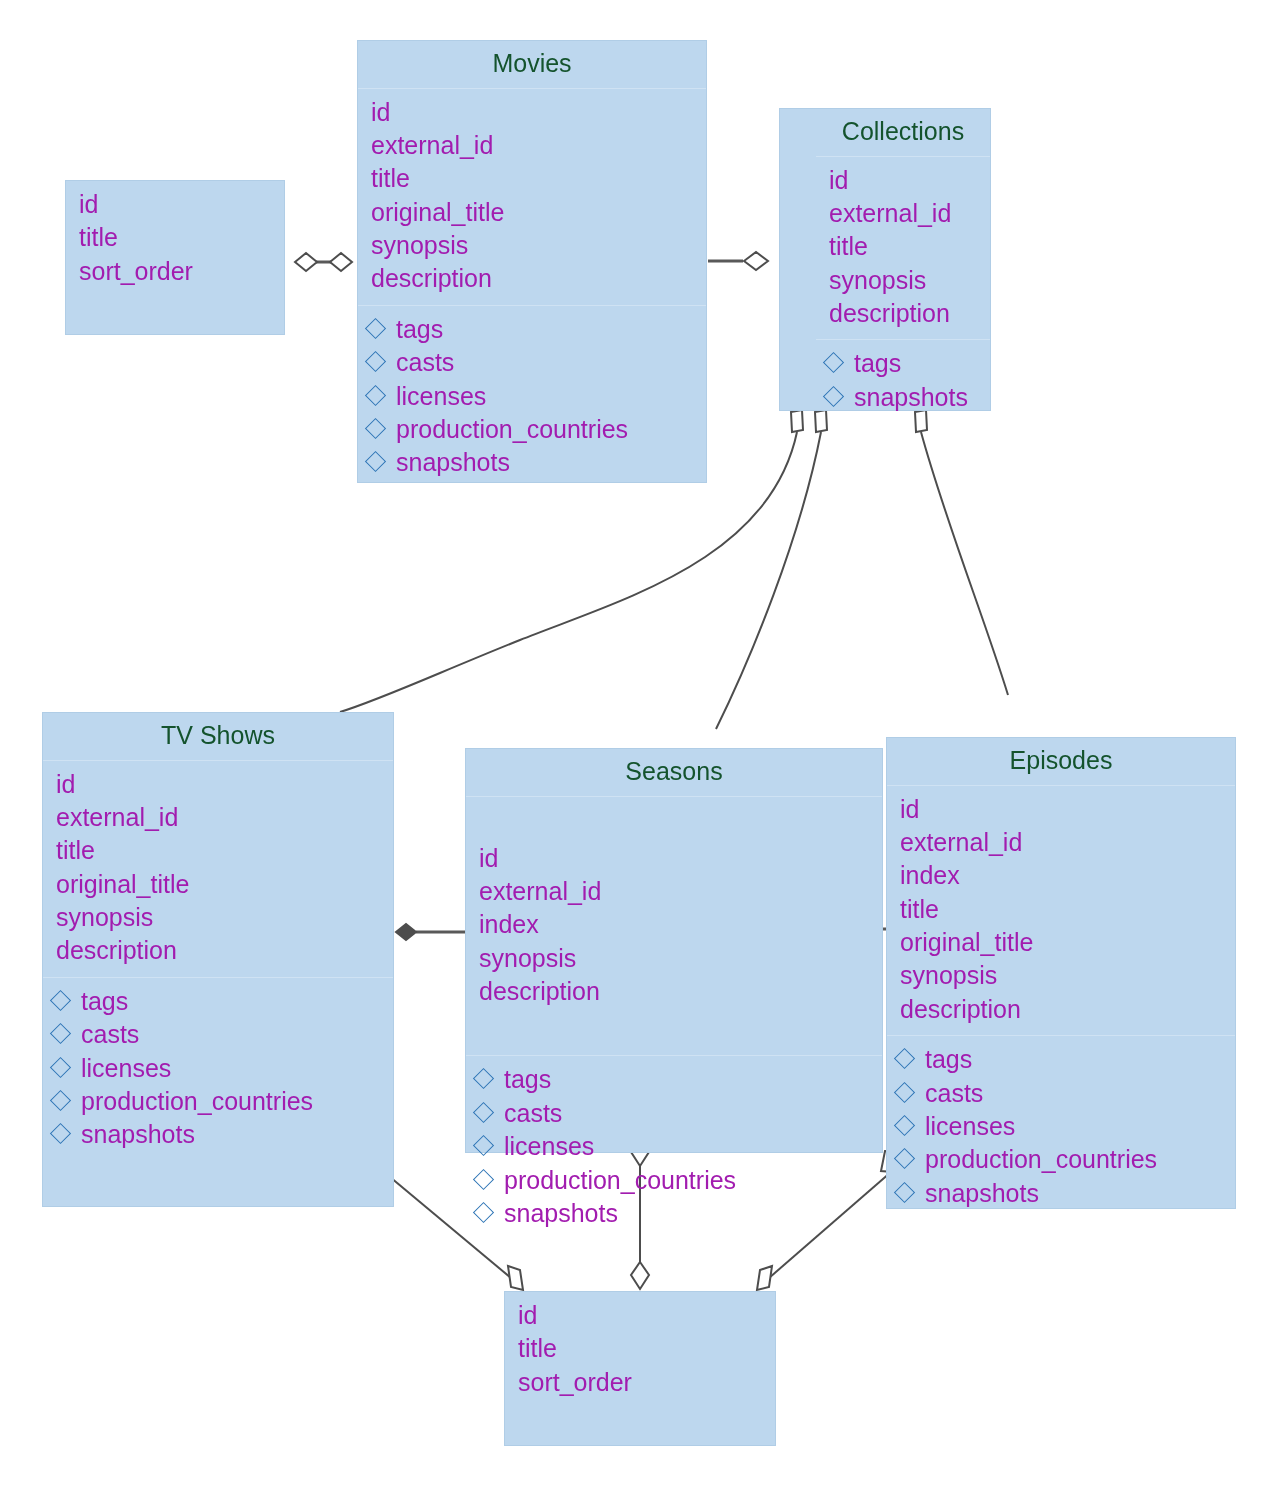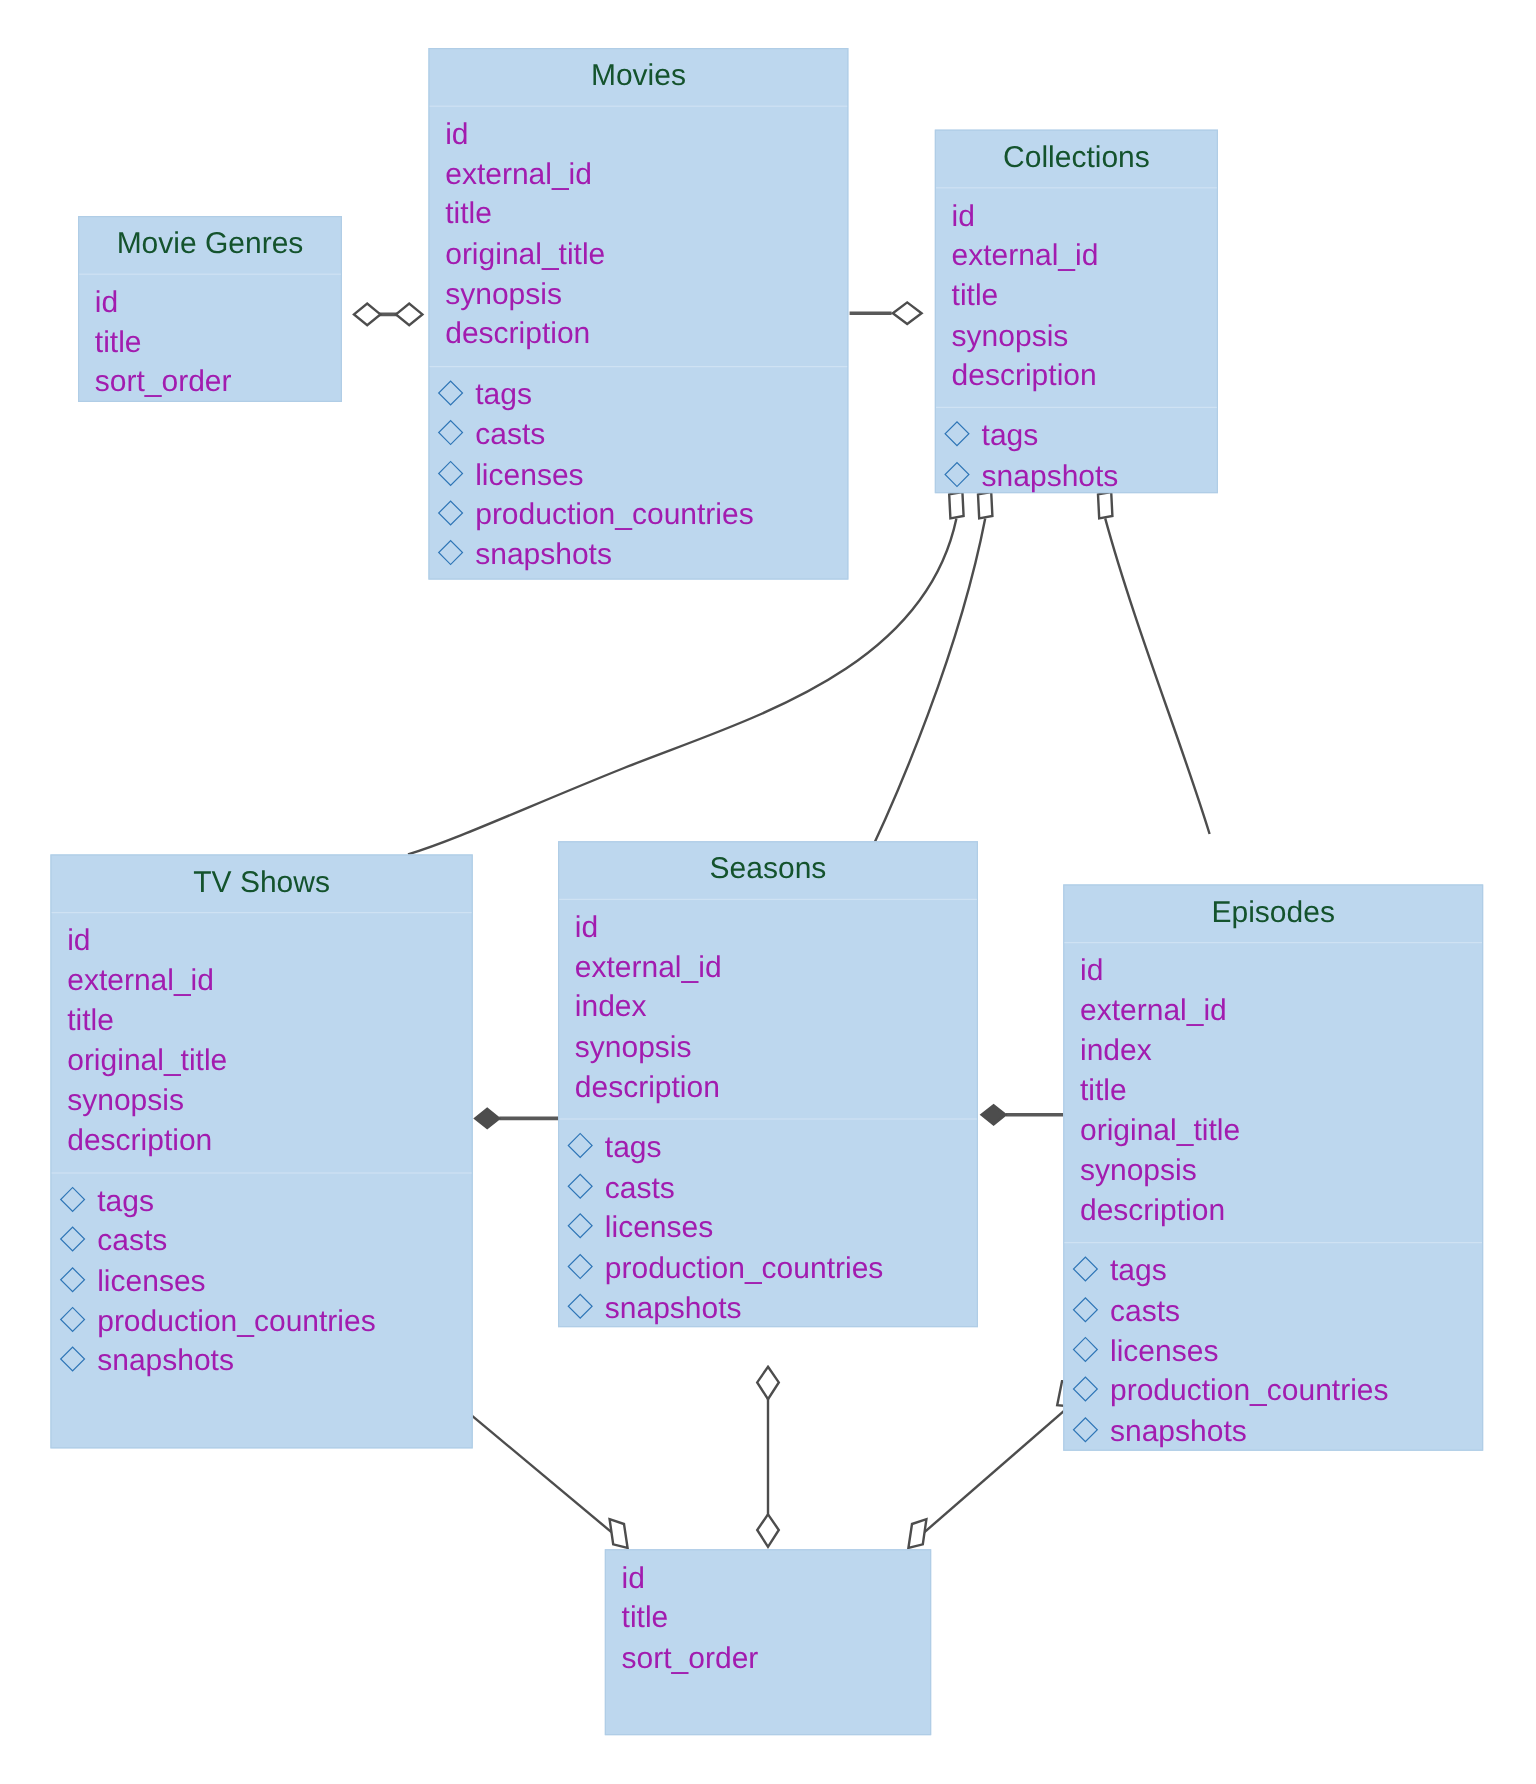--- a/index.html
+++ b/index.html
@@ -149,21 +149,20 @@
 
     <g>
       <line class="conn-line" x1="891" y1="1172" x2="769" y2="1278"></line>
       <polygon class="diamond-open" points="885,1151 897,1152 893,1172 881,1171"></polygon>
       <polygon class="diamond-open" points="760,1270 772,1266 769,1287 757,1290"></polygon>
     </g>
   </svg>
 
   <div id="entity-layer">
       <div class="entity" style="left: 65px; top: 180px; width: 220px; height: 155px;">
-        <div class="entity-title">Movie Genres</div>
         <div class="entity-section attrs-primary">
           <div class="attr-row">
             <span>id</span>
           </div>
           <div class="attr-row">
             <span>title</span>
           </div>
           <div class="attr-row">
             <span>sort_order</span>
           </div>
@@ -207,21 +206,21 @@
           <div class="attr-row">
             <span class="diamond-bullet"></span>
             <span>production_countries</span>
           </div>
           <div class="attr-row">
             <span class="diamond-bullet"></span>
             <span>snapshots</span>
           </div>
         </div>
       </div>
-      <div class="entity" style="left: 779px; top: 108px; width: 236px; height: 303px;">
+      <div class="entity" style="left: 779px; top: 108px; width: 212px; height: 303px; padding-left: 36px;">
         <div class="entity-title">Collections</div>
         <div class="entity-section attrs-primary">
           <div class="attr-row">
             <span>id</span>
           </div>
           <div class="attr-row">
             <span>external_id</span>
           </div>
           <div class="attr-row">
             <span>title</span>
@@ -282,21 +281,21 @@
           <div class="attr-row">
             <span class="diamond-bullet"></span>
             <span>production_countries</span>
           </div>
           <div class="attr-row">
             <span class="diamond-bullet"></span>
             <span>snapshots</span>
           </div>
         </div>
       </div>
-      <div class="entity" style="left: 465px; top: 701px; width: 350px; height: 405px;">
+      <div class="entity" style="left: 465px; top: 748px; width: 418px; height: 405px; gap: 38px;">
         <div class="entity-title">Seasons</div>
         <div class="entity-section attrs-primary">
           <div class="attr-row">
             <span>id</span>
           </div>
           <div class="attr-row">
             <span>external_id</span>
           </div>
           <div class="attr-row">
             <span>index</span>

